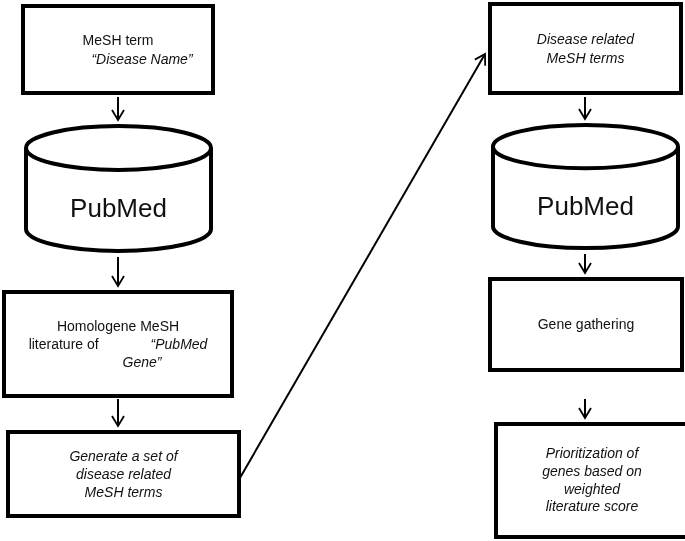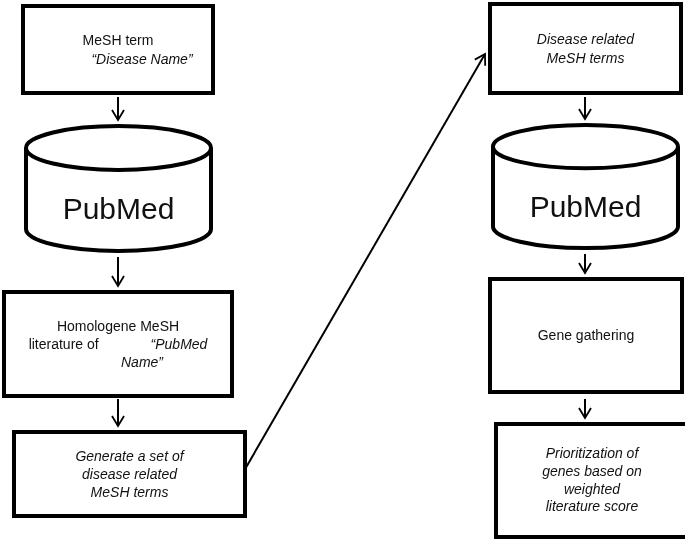--- a/index.html
+++ b/index.html
@@ -33,43 +33,43 @@
     justify-content: center;
     text-align: center;
     font-size: 14px;
     line-height: 1.3;
     z-index: 1;
   }
   .multiline { white-space: pre-line; font-style: italic; }
   .italic { font-style: italic; margin-left: 48px; }
   #box-l1 { left: 21px; top: 4px;   width: 194px; height: 91px; }
   #box-l3 { left: 2px;  top: 290px; width: 232px; height: 108px; }
-  #box-l4 { left: 12px;  top: 430px; width: 235px; height: 88px; }
+  #box-l4 { left: 6px;  top: 430px; width: 235px; height: 88px; }
   #box-r1 { left: 488px; top: 2px;   width: 195px; height: 93px; }
-  #box-r3 { left: 488px; top: 277px; width: 196px; height: 117px; }
+  #box-r3 { left: 488px; top: 277px; width: 196px; height: 95px; }
   #box-r4 { left: 468px; top: 422px; width: 196px; height: 117px; line-height: 1.28; margin-left: 26px; }
   .cylinder {
     position: absolute;
     z-index: 1;
   }
   #cyl-left  { left: 24px;  top: 124px; width: 189px; height: 131px; }
   #cyl-right { left: 491px; top: 123px; width: 189px; height: 129px; }
   .cylinder svg {
     position: absolute;
     left: 0; top: 0;
     width: 100%; height: 100%;
   }
   .cyl-label {
     position: absolute;
     left: 0; right: 0;
     top: 44px; bottom: 6px;
     display: flex;
     align-items: center;
     justify-content: center;
-    font-size: 30px;
+    font-size: 26px;
     z-index: 2;
   }
 </style>
 </head>
 <body>
 
 <div class="canvas">
 
   <svg class="arrows" viewBox="0 0 685 541" xmlns="http://www.w3.org/2000/svg">
     <defs>
@@ -97,21 +97,21 @@
       <ellipse cx="94.5" cy="24" rx="92.5" ry="22" fill="#ffffff" stroke="#000000" stroke-width="4"></ellipse>
     </svg>
     <div class="cyl-label">PubMed</div>
   </div>
 
   <div class="box" id="box-l3">
     <div>Homologene MeSH</div>
     <div>
       <span>literature of </span><span class="italic">“PubMed</span>
     </div>
-    <div class="italic">Name”</div>
+    <div class="italic">Gene”</div>
   </div>
 
   <div class="box" id="box-l4">
     <div class="multiline">Generate a set of
 disease related
 MeSH terms</div>
   </div>
 
   <div class="box" id="box-r1">
     <div class="multiline">Disease related

